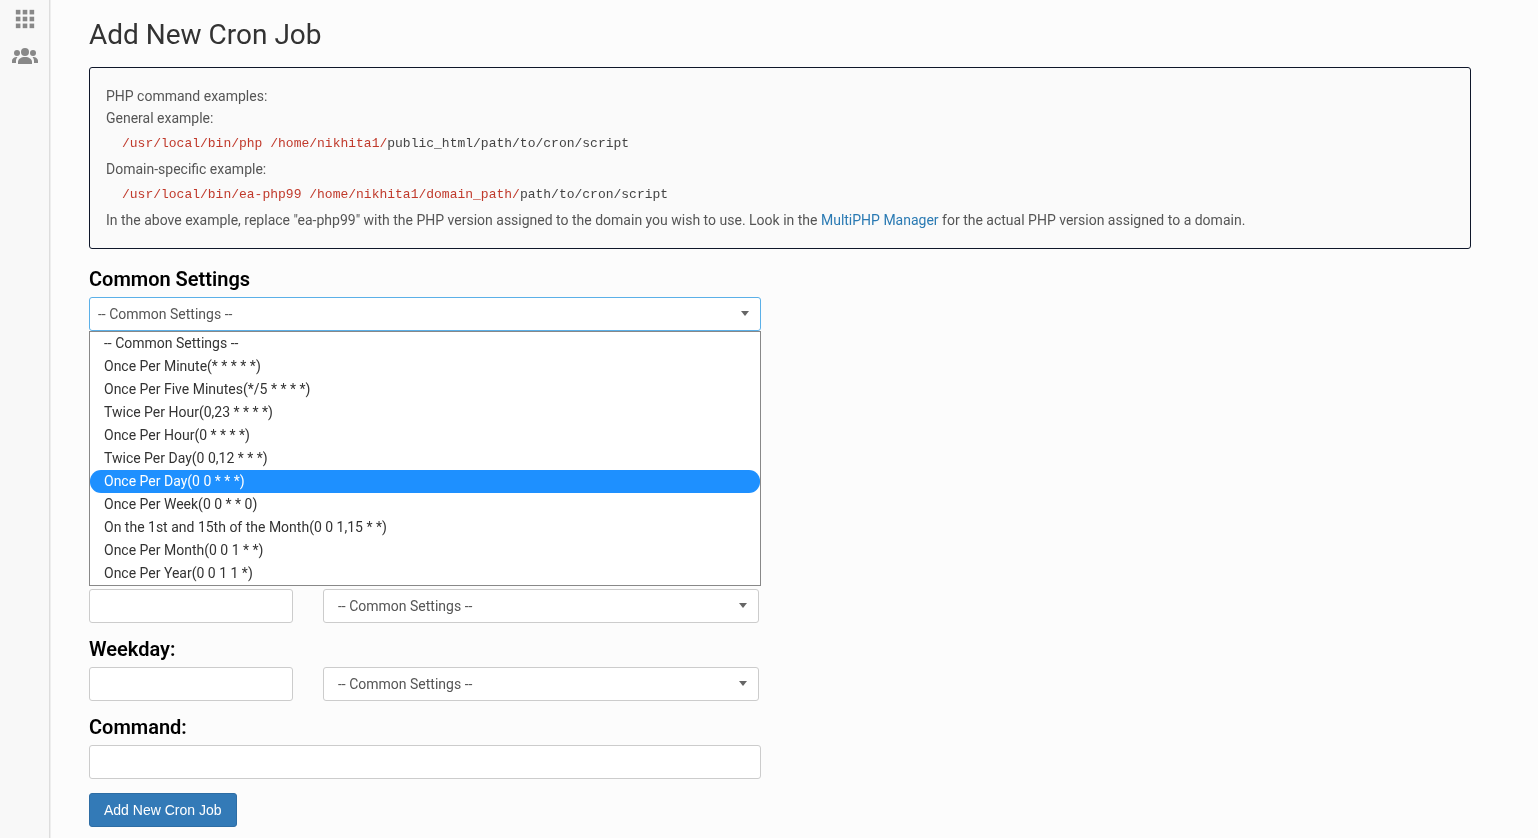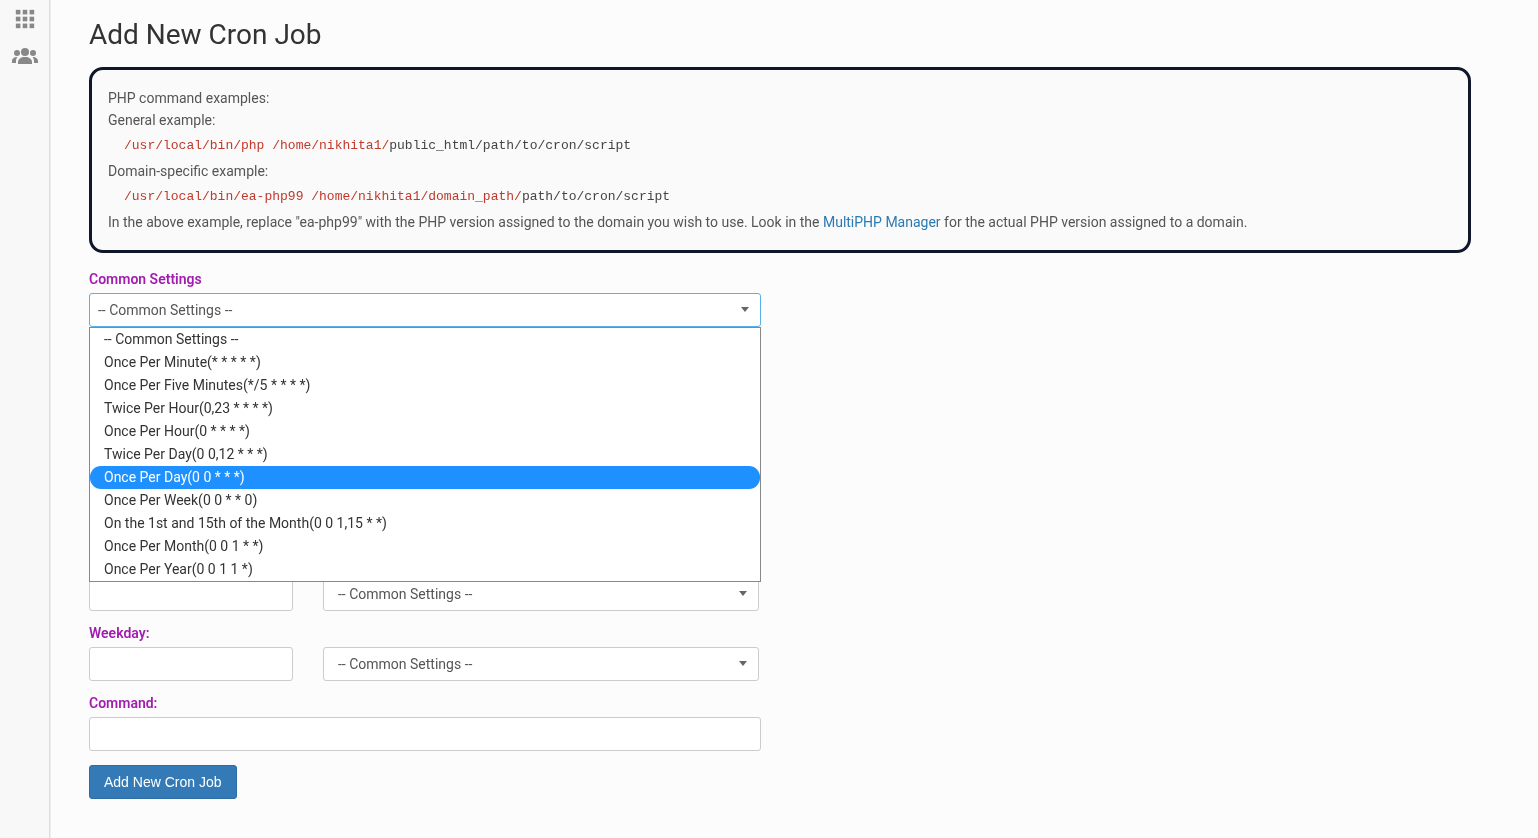--- a/index.html
+++ b/index.html
@@ -39,45 +39,45 @@
   max-width: 1440px;
 }
 h1.page-title {
   font-size: 28px;
   font-weight: 400;
   color: #333;
   margin: 18px 0 16px 0;
 }
 .panel {
   background: #fafafa;
-  border: 3px solid #0f172a;
-  border-radius: 14px;
+  border: 1px solid #0f172a;
+  border-radius: 3px;
   padding: 14px 16px;
   margin-bottom: 18px;
 }
 .panel p {
   margin: 6px 0;
   color: #555;
   font-size: 14px;
 }
 .code-line {
   font-family: "Courier New", monospace;
   font-size: 13px;
   margin: 10px 16px;
 }
 .code-red { color: #c0392b; }
 .code-dark { color: #444; }
 a.link { color: #2a7ab3; text-decoration: none; }
 .form-group { margin-bottom: 14px; }
 .form-label {
   display: block;
   font-weight: 600;
-  color: #a21caf;
+  color: #000000;
   margin-bottom: 6px;
-  font-size: 14px;
+  font-size: 20px;
 }
 .select-full {
   width: 672px;
   height: 34px;
   border: 1px solid #5bb0e8;
   border-radius: 3px;
   background: #fff;
   padding: 0 8px;
   font-size: 14px;
   color: #555;

